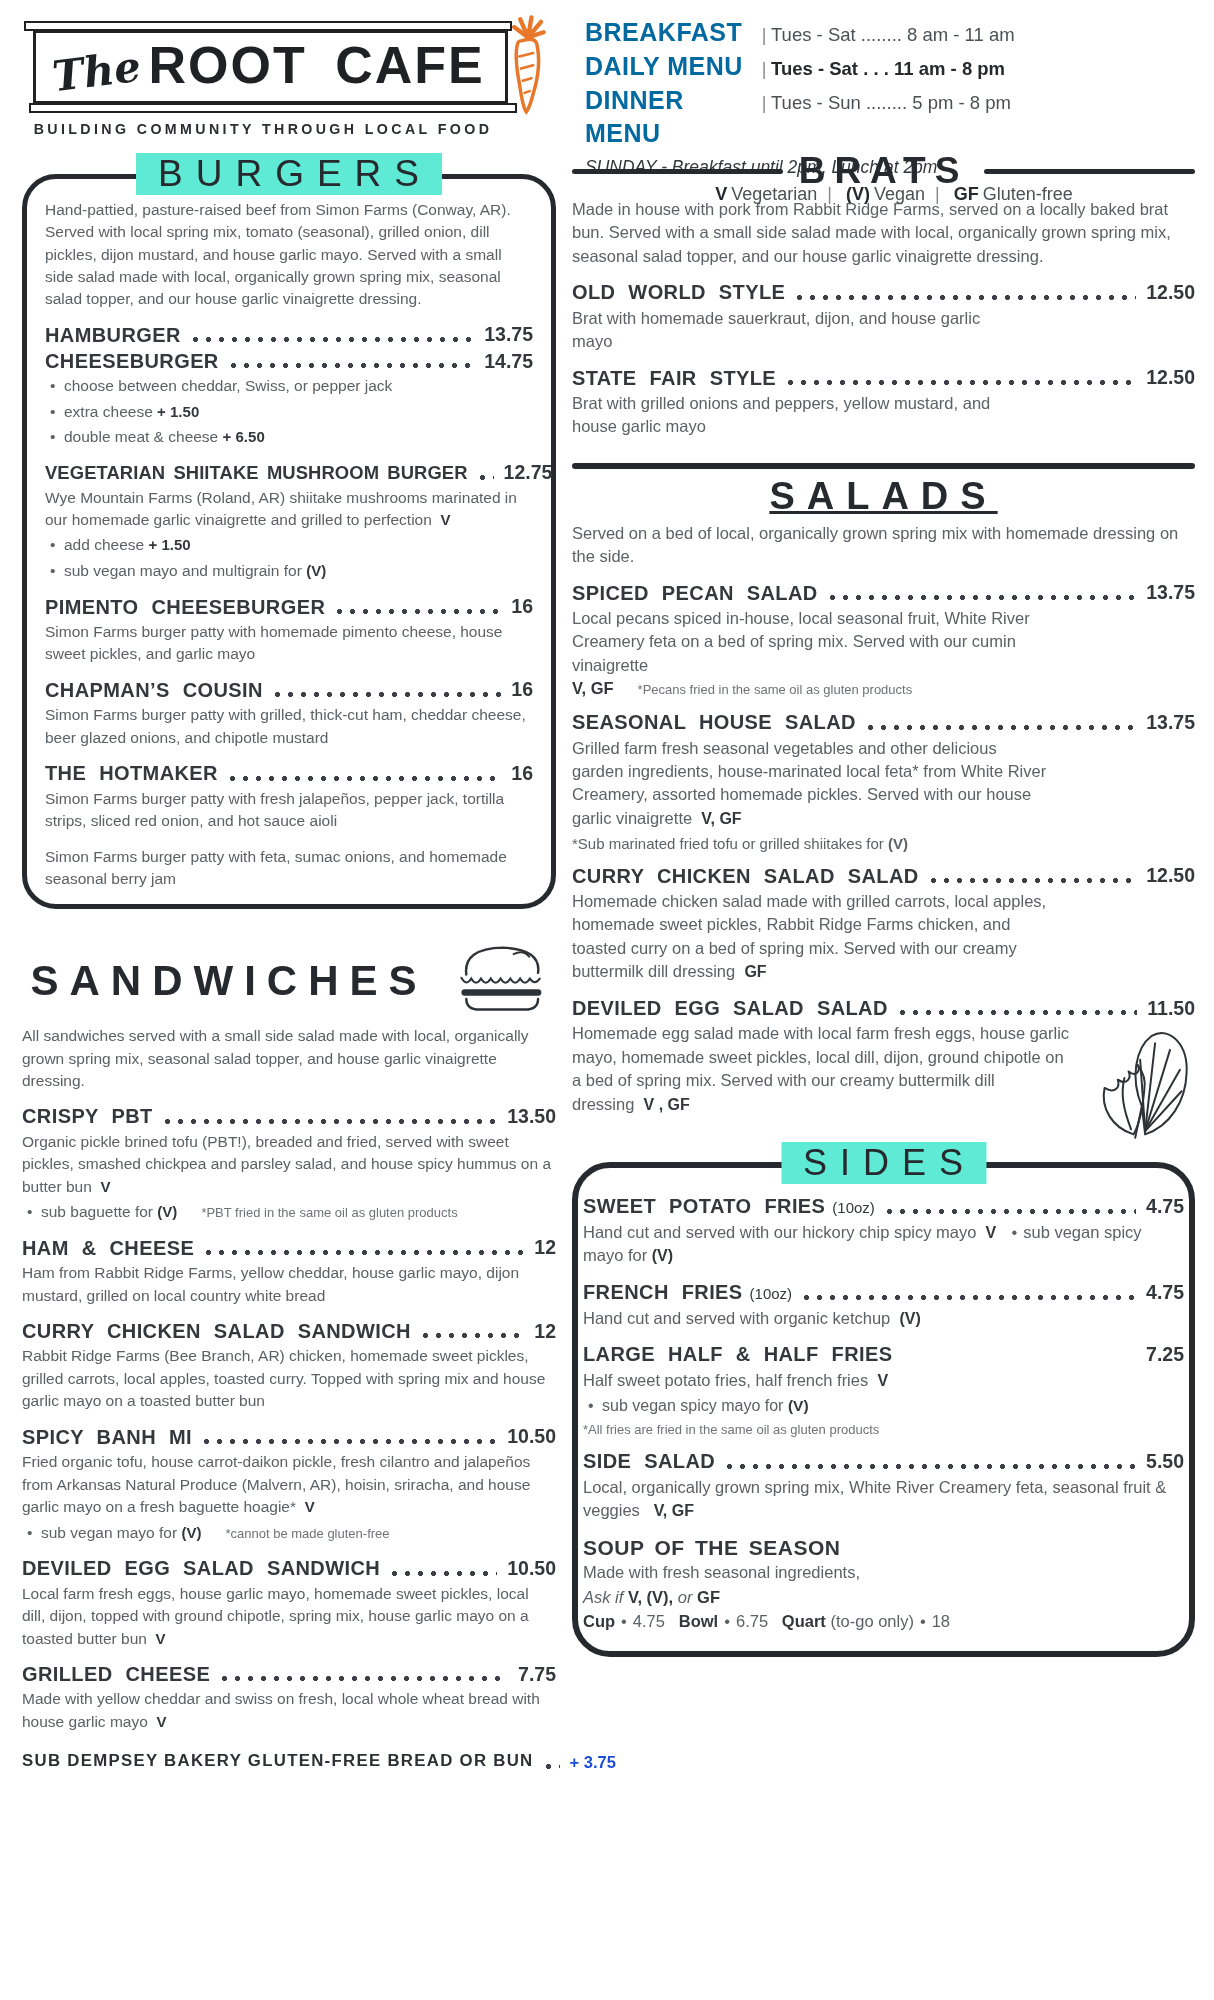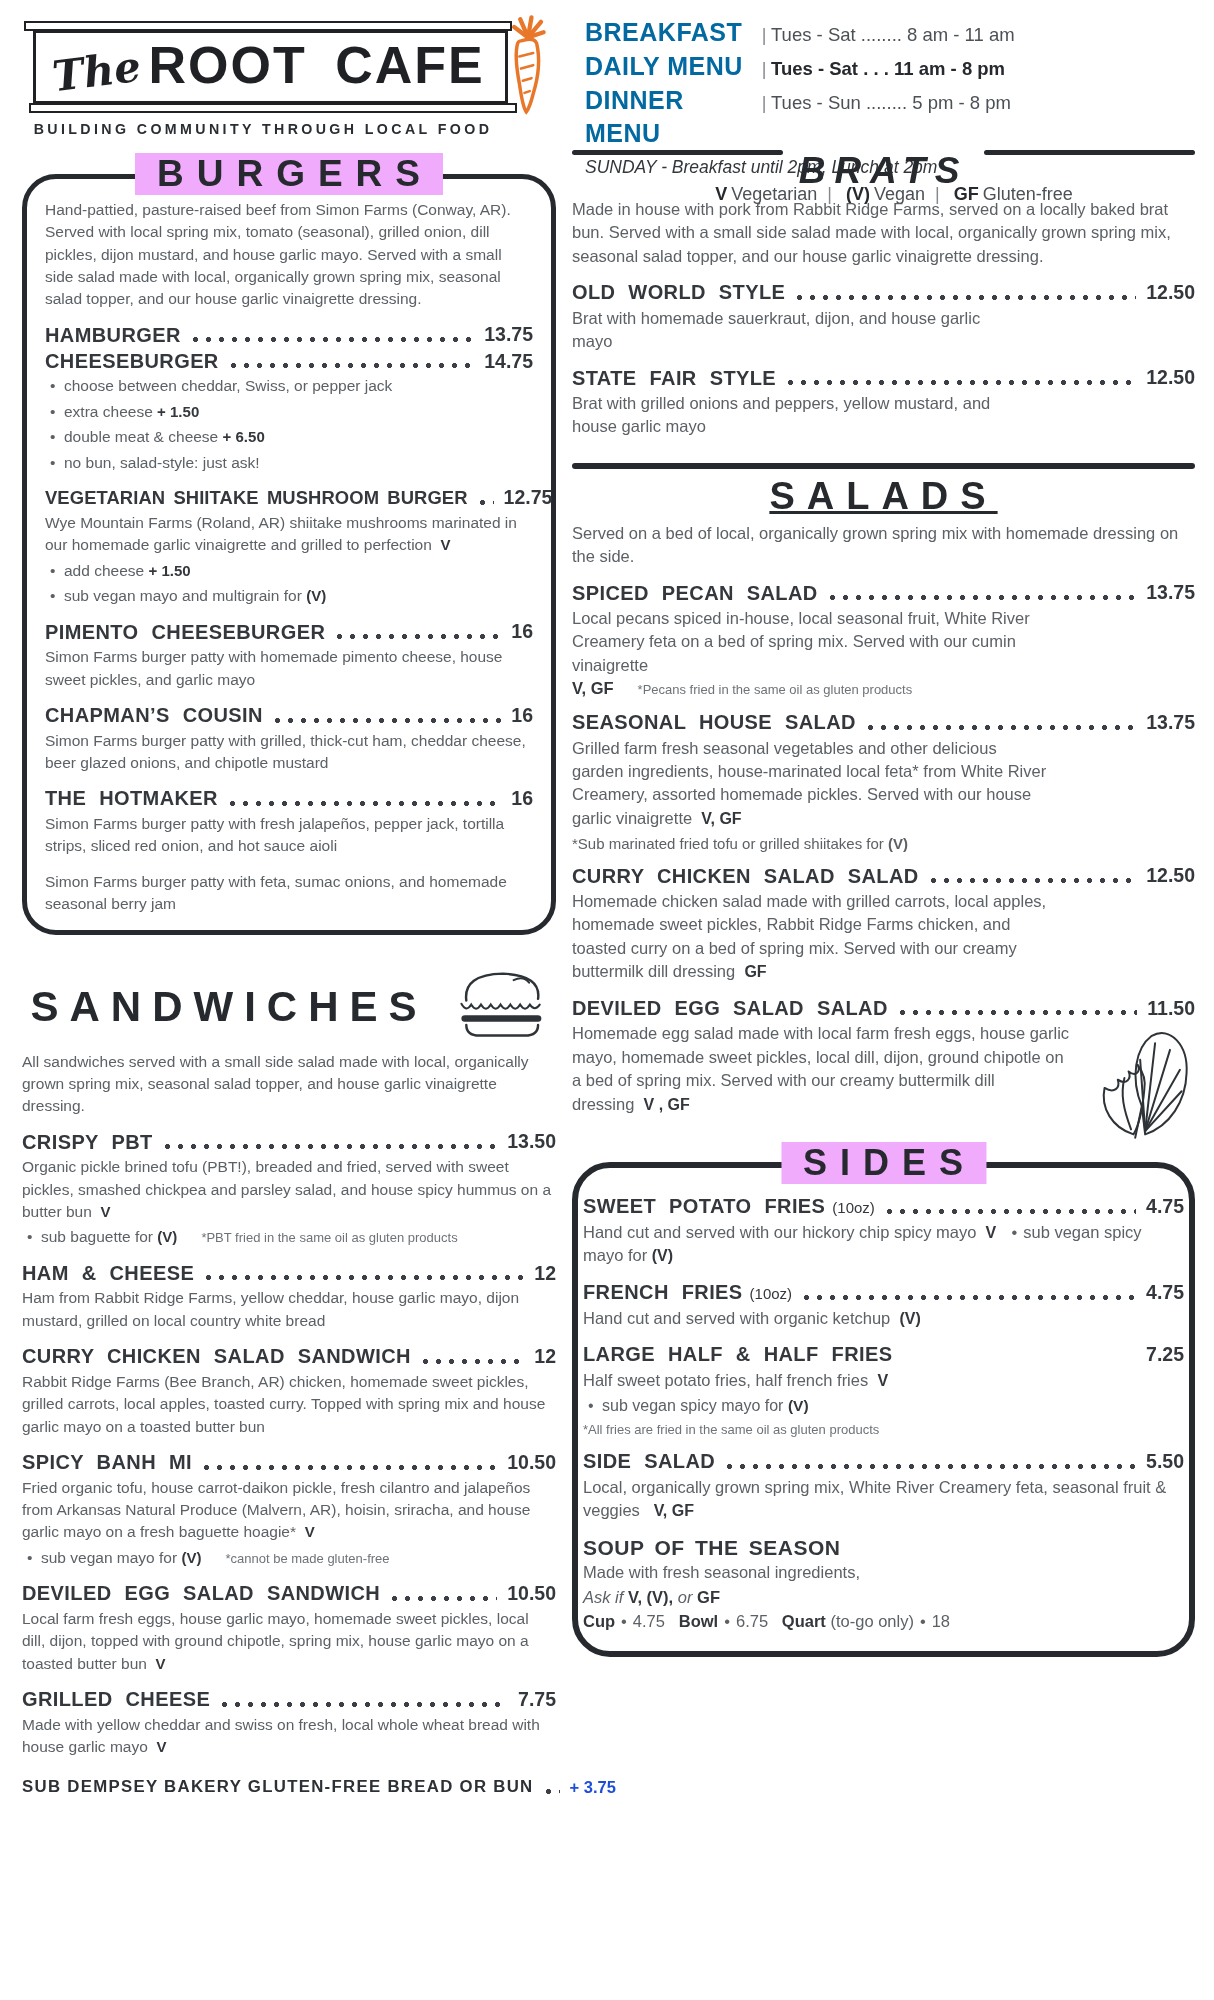--- a/index.html
+++ b/index.html
@@ -29,27 +29,27 @@
   .legend{margin-top:6px;text-align:center;font-size:18px;color:#4c5156;}
   .legend b{color:#26292d;margin:0 4px;}
   .legend .lsep{color:#85898d;margin:0 10px;}
 
   
   .lcol{position:absolute;left:22px;top:148px;width:534px;}
   .rcol{position:absolute;left:572px;top:148px;width:623px;}
 
   
   .boxed{position:relative;border:5px solid #26292d;border-radius:34px;background:#fff;}
-  .box-title{position:absolute;top:-26px;left:50%;transform:translateX(-50%);background:#f0abfc;
-             padding:0 10px 0 22px;font-size:37px;font-weight:bold;letter-spacing:13px;color:#26292d;white-space:nowrap;}
+  .box-title{position:absolute;top:-26px;left:50%;transform:translateX(-50%);background:#5eead4;
+             padding:0 10px 0 22px;font-size:37px;font-weight:normal;letter-spacing:13px;color:#26292d;white-space:nowrap;}
   .burgers-box{margin-top:26px;padding:20px 18px 14px;}
   .sides-box{margin-top:46px;border-width:6px;border-radius:38px;padding:14px 5px 18px;}
   .sides-box .box-title{font-size:36px;}
 
-  .rule-title{display:flex;align-items:flex-start;gap:16px;margin:2px 0 6px;font-style:italic;}
+  .rule-title{display:flex;align-items:center;gap:16px;margin:2px 0 6px;}
   .rule-title::before,.rule-title::after{content:"";flex:1;height:5px;background:#26292d;border-radius:3px;}
   .rule-title .big{font-size:37px;font-weight:bold;letter-spacing:9px;color:#26292d;white-space:nowrap;}
 
   .divider{height:6px;background:#26292d;border-radius:3px;margin:24px 0 4px;}
   .center-title{text-align:center;font-size:38px;font-weight:bold;letter-spacing:12px;color:#26292d;margin:6px 0 4px;text-decoration:underline;}
 
   .sand-head{display:flex;align-items:center;gap:14px;margin:30px 0 2px;}
   .sand-title{flex:1;text-align:center;font-size:42px;font-weight:bold;letter-spacing:11px;color:#26292d;white-space:nowrap;}
 
   
@@ -154,21 +154,20 @@
 
       <div class="item mt4">
         <div class="row">
           <span class="iname">CHEESEBURGER</span>
           <span class="leader"></span>
           <span class="price">14.75</span>
         </div>
         <div class="bul"><span>choose between cheddar, Swiss, or pepper jack</span></div>
         <div class="bul"><span>extra cheese</span> <b>+ 1.50</b></div>
         <div class="bul"><span>double meat &amp; cheese</span> <b>+ 6.50</b></div>
-        <div class="bul"><span>no bun, salad-style: just ask!</span></div>
       </div>
 
       <div class="item">
         <div class="row">
           <span class="iname tight">VEGETARIAN SHIITAKE MUSHROOM BURGER</span>
           <span class="leader"></span>
           <span class="price">12.75</span>
         </div>
         <p class="desc"><span>Wye Mountain Farms (Roland, AR) shiitake mushrooms marinated in our homemade garlic vinaigrette and grilled to perfection</span>&nbsp;&nbsp;<b>V</b></p>
         <div class="bul"><span>add cheese</span> <b>+ 1.50</b></div>

